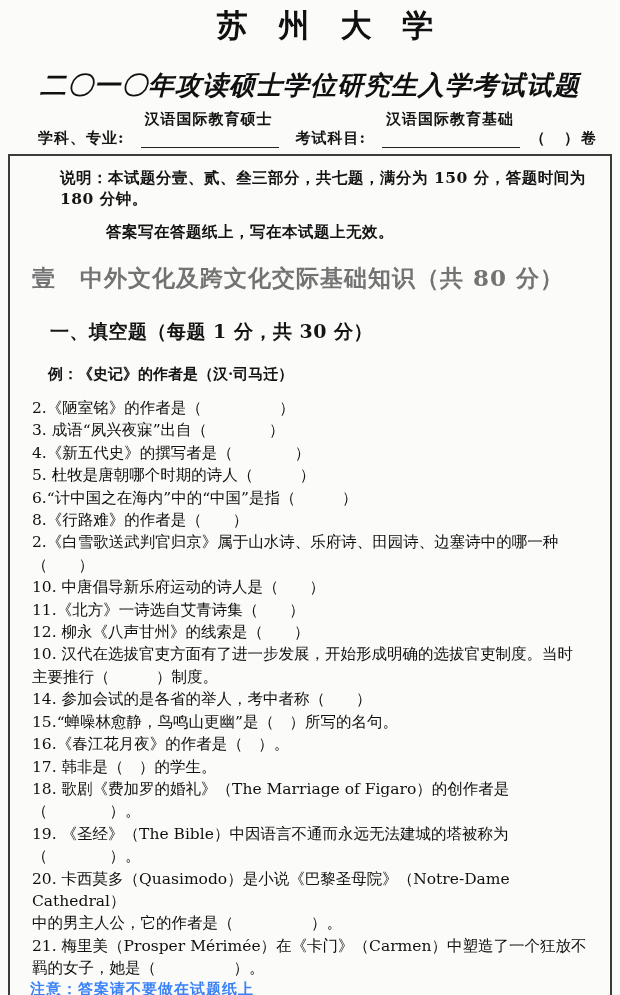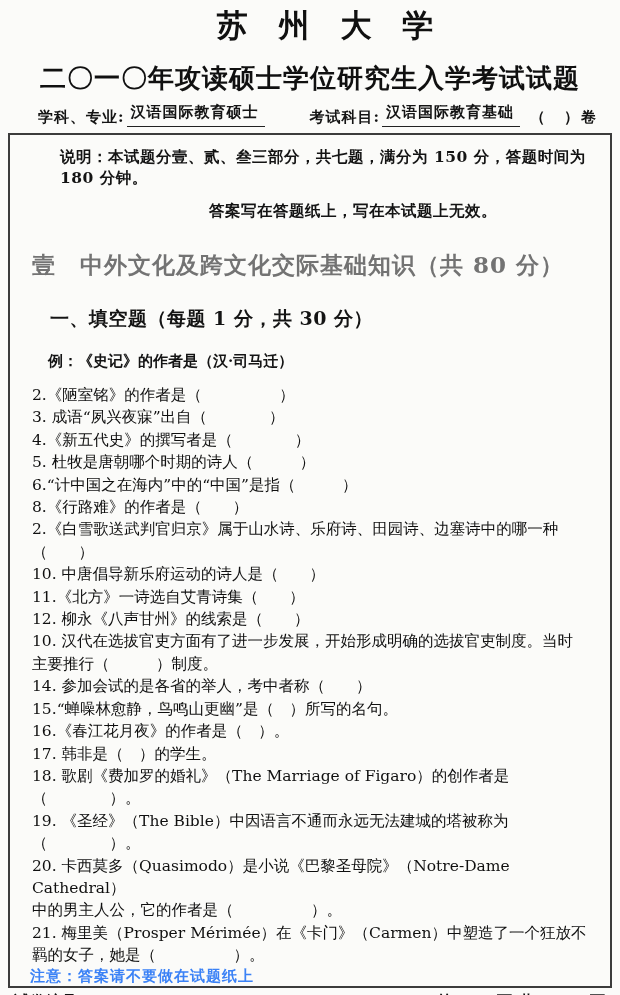--- a/index.html
+++ b/index.html
@@ -12,50 +12,50 @@
     font-family:"DejaVu Serif","Liberation Serif",serif;
     overflow:hidden;
     box-sizing:border-box;
   }
   .header{padding-top:6px;text-align:center;}
   .university{
     font-size:31px;font-weight:bold;letter-spacing:10px;
     line-height:38px;color:#101010;margin-left:40px;
   }
   .exam-title{
-    margin-top:18px;font-size:26px;font-weight:bold;
-    letter-spacing:1px;line-height:32px;color:#101010;
+    margin-top:25px;font-size:26px;font-weight:bold;
+    letter-spacing:1px;line-height:32px;color:#101010;font-style:italic;
   }
   .meta-line{
     margin:9px 22px 0 38px;
     display:flex;align-items:flex-end;
     font-size:15px;font-weight:600;white-space:nowrap;justify-content:flex-end;
   }
   .meta-label{letter-spacing:1px;}
   .meta-value{
     border-bottom:1.5px solid #222;
-    padding:0 6px 4px 4px;margin-left:2px;letter-spacing:1px;
+    padding:0 6px 18px 4px;margin-left:16px;letter-spacing:1px;
   }
   .meta-gap{flex:1;}
   .paper-suffix{margin-left:10px;letter-spacing:2px;}
   .content-box{
     margin:6px 8px 0 8px;
     height:855px;
     box-sizing:border-box;
     border:2px solid #3c3c3c;
     padding:8px 10px 6px 20px;
     display:flex;flex-direction:column;
   }
   .instr1{
     margin:4px 0 0 30px;
     font-size:15.5px;font-weight:600;letter-spacing:.5px;
   }
   .instr2{
-    margin:12px 0 8px 76px;
-    font-size:15.5px;font-weight:600;letter-spacing:.5px;text-align:center;
+    margin:12px 0 0 76px;
+    font-size:15.5px;font-weight:600;letter-spacing:.5px;
   }
   .sec-heading{
     margin:20px 0 0 2px;
     font-size:23px;font-weight:bold;letter-spacing:1px;
     color:#737373;
   }
   .sec-subheading{
     margin:25px 0 0 20px;
     font-size:19px;font-weight:bold;letter-spacing:.5px;
   }

